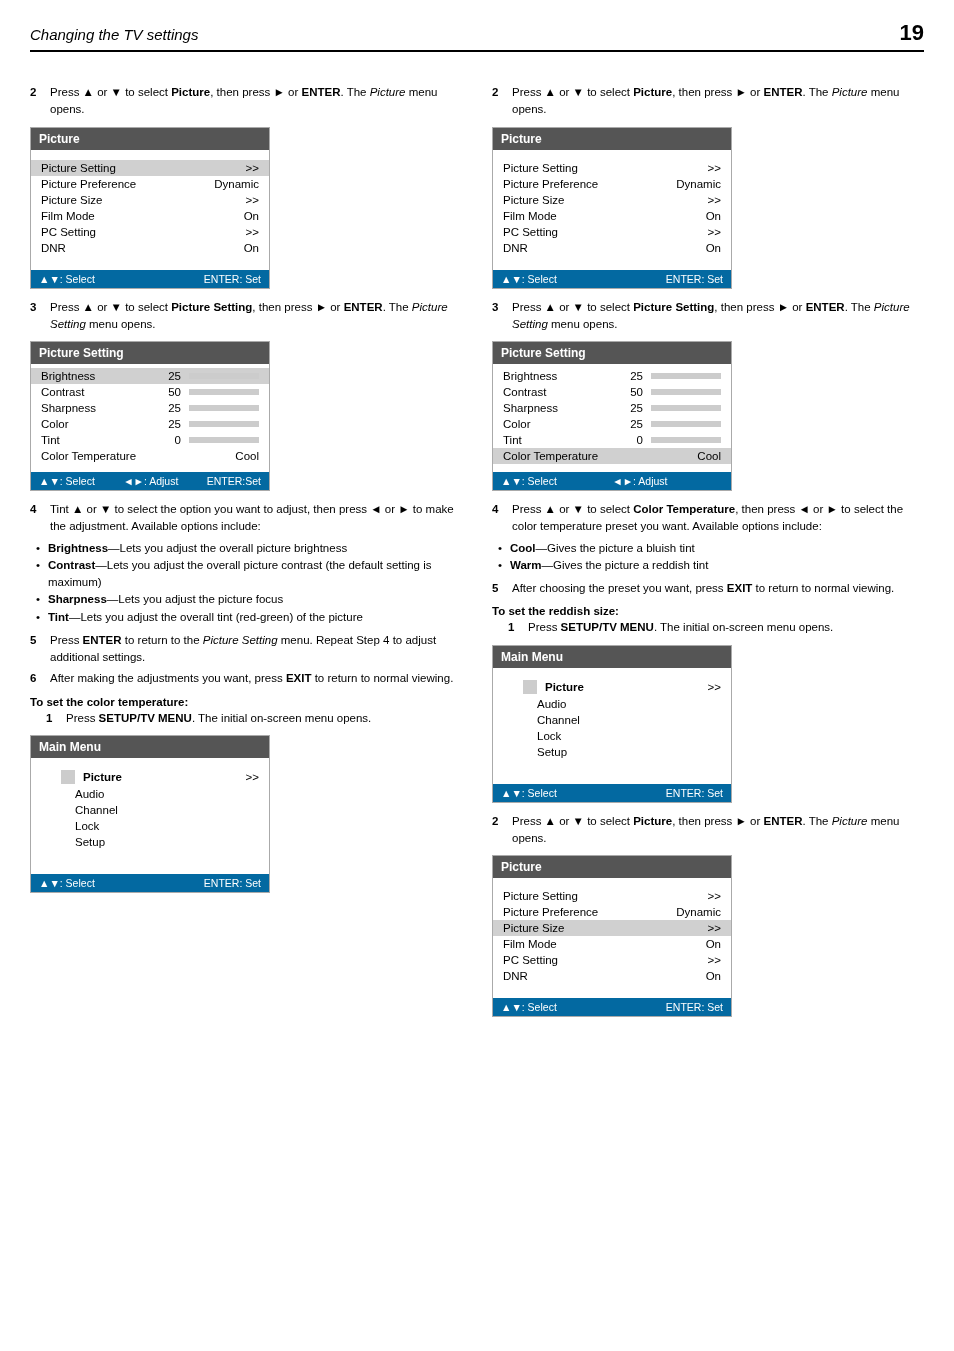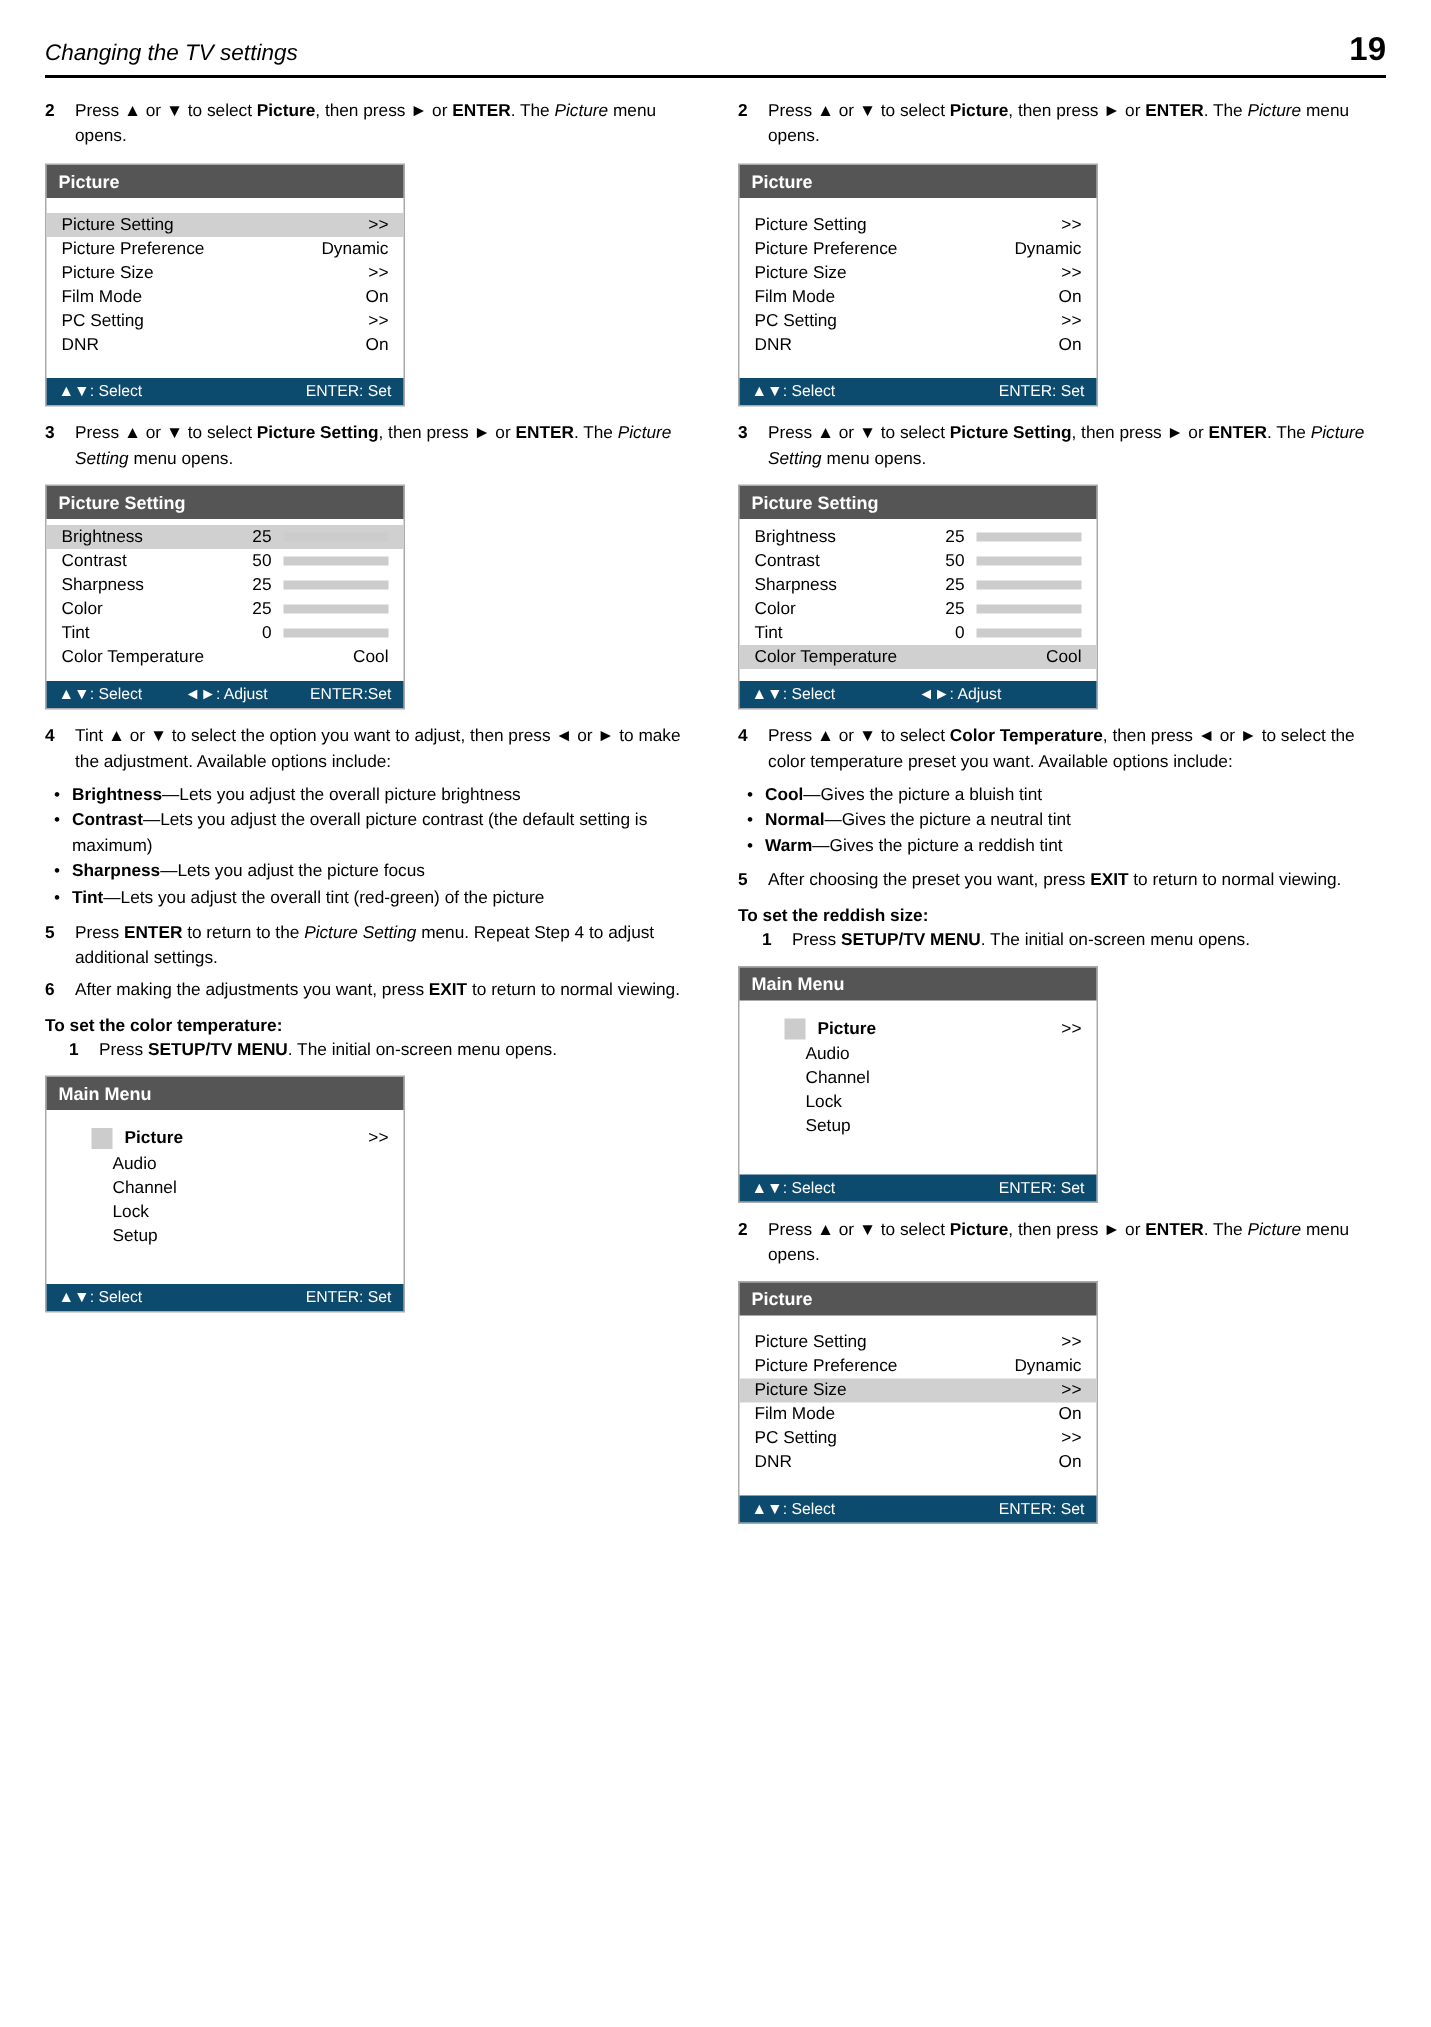--- a/index.html
+++ b/index.html
@@ -10,21 +10,21 @@
       color: #000;
       width: 954px;
       min-height: 1351px;
       padding: 20px 30px;
     }
     .page-header {
       display: flex;
       justify-content: space-between;
       align-items: baseline;
       border-bottom: 2px solid #000;
-      margin-bottom: 14px;
+      margin-bottom: 32px;
       padding-bottom: 4px;
     }
     .page-title {
       font-style: italic;
       font-size: 15px;
     }
     .page-number {
       font-size: 22px;
       font-weight: bold;
     }
@@ -58,21 +58,21 @@
       display: flex;
       justify-content: space-between;
       align-items: center;
       padding: 2px 10px;
       font-size: 11.5px;
     }
     .menu-row.highlighted {
       background: #d0d0d0;
     }
     .menu-footer {
-      background: #0c4a6e;
+      background: #0369a1;
       color: #fff;
       font-size: 10.5px;
       padding: 3px 8px;
       display: flex;
       justify-content: space-between;
     }
     
     .slider-track {
       width: 70px;
       height: 6px;
@@ -375,21 +375,20 @@
         <span></span>
       </div>
     </div>
 
     <div class="step">
       <span class="step-num-col">4</span>
       <span>Press ▲ or ▼ to select <b>Color Temperature</b>, then press ◄ or ► to select the color temperature preset you want. Available options include:</span>
     </div>
     <ul class="bullet-list indent2">
       <li><b>Cool</b>—Gives the picture a bluish tint</li>
-      <li><b>Normal</b>—Gives the picture a neutral tint</li>
       <li><b>Warm</b>—Gives the picture a reddish tint</li>
     </ul>
 
     <div class="step">
       <span class="step-num-col">5</span>
       <span>After choosing the preset you want, press <b>EXIT</b> to return to normal viewing.</span>
     </div>
 
     <div class="subsection-title">To set the reddish size:</div>
     <div class="step indent">

